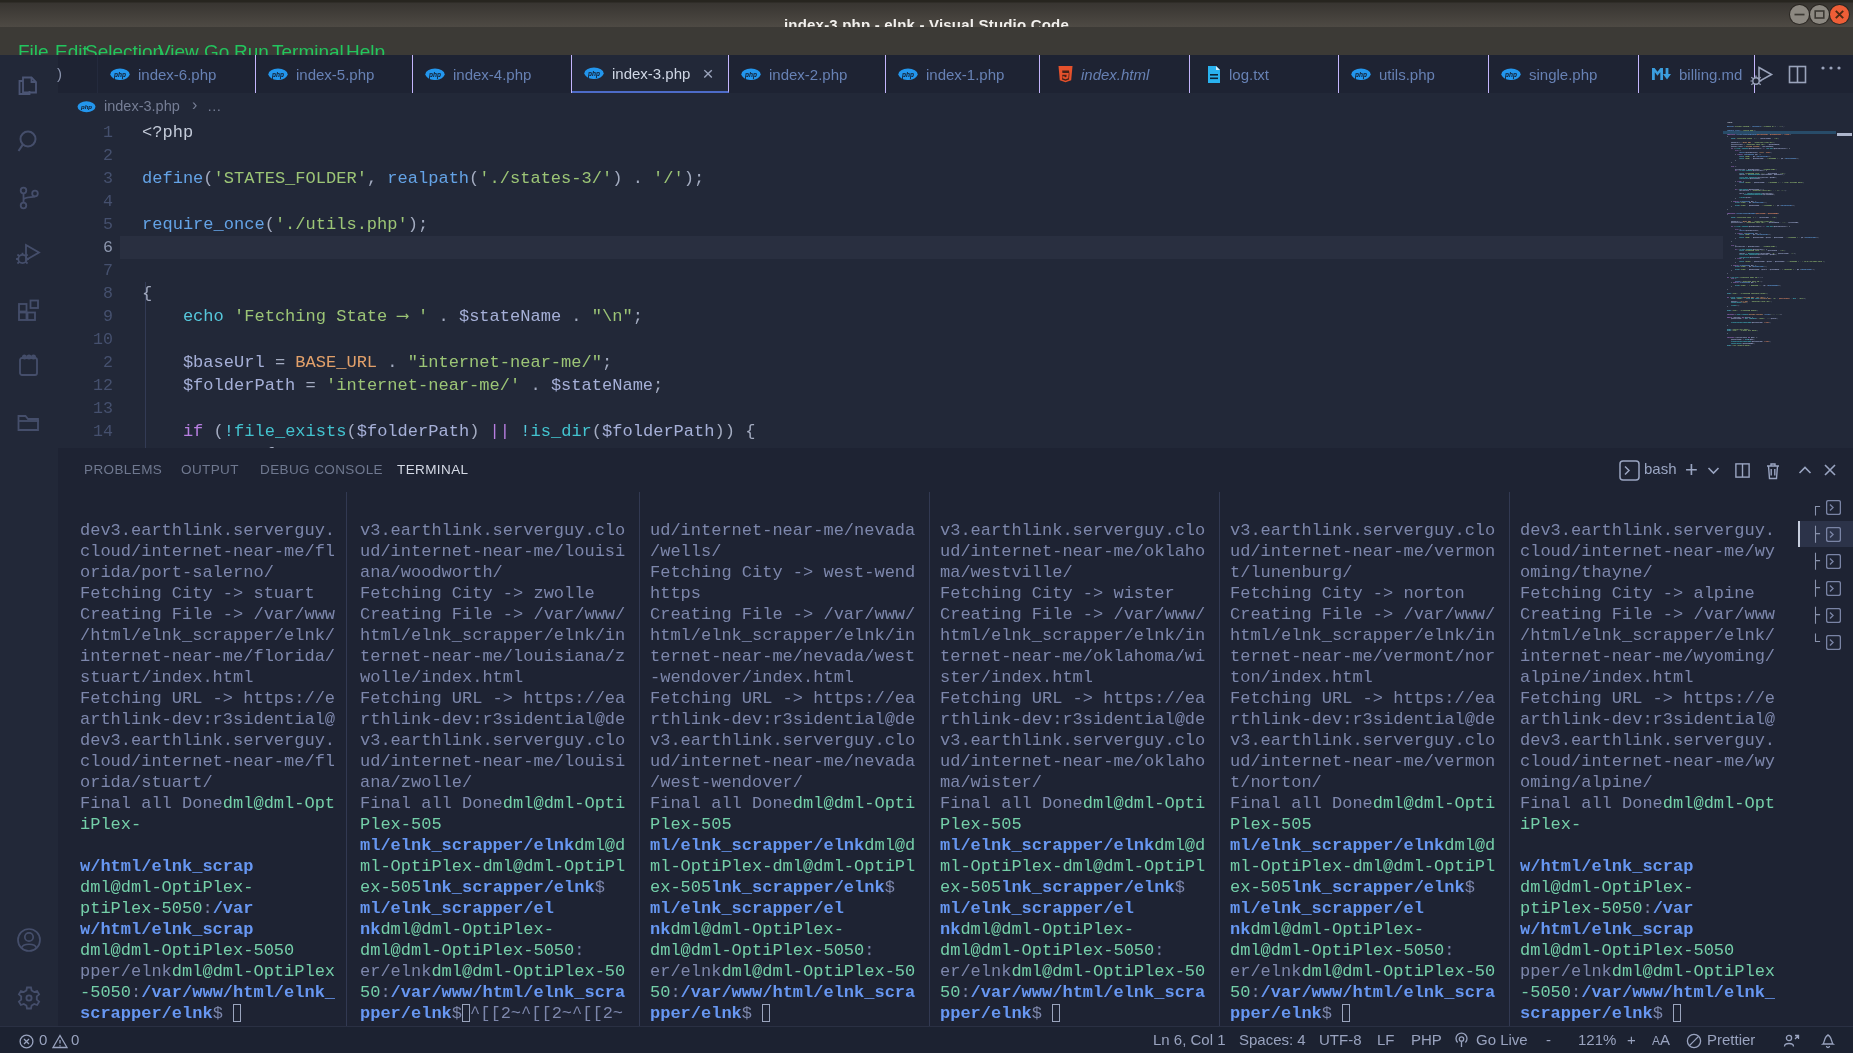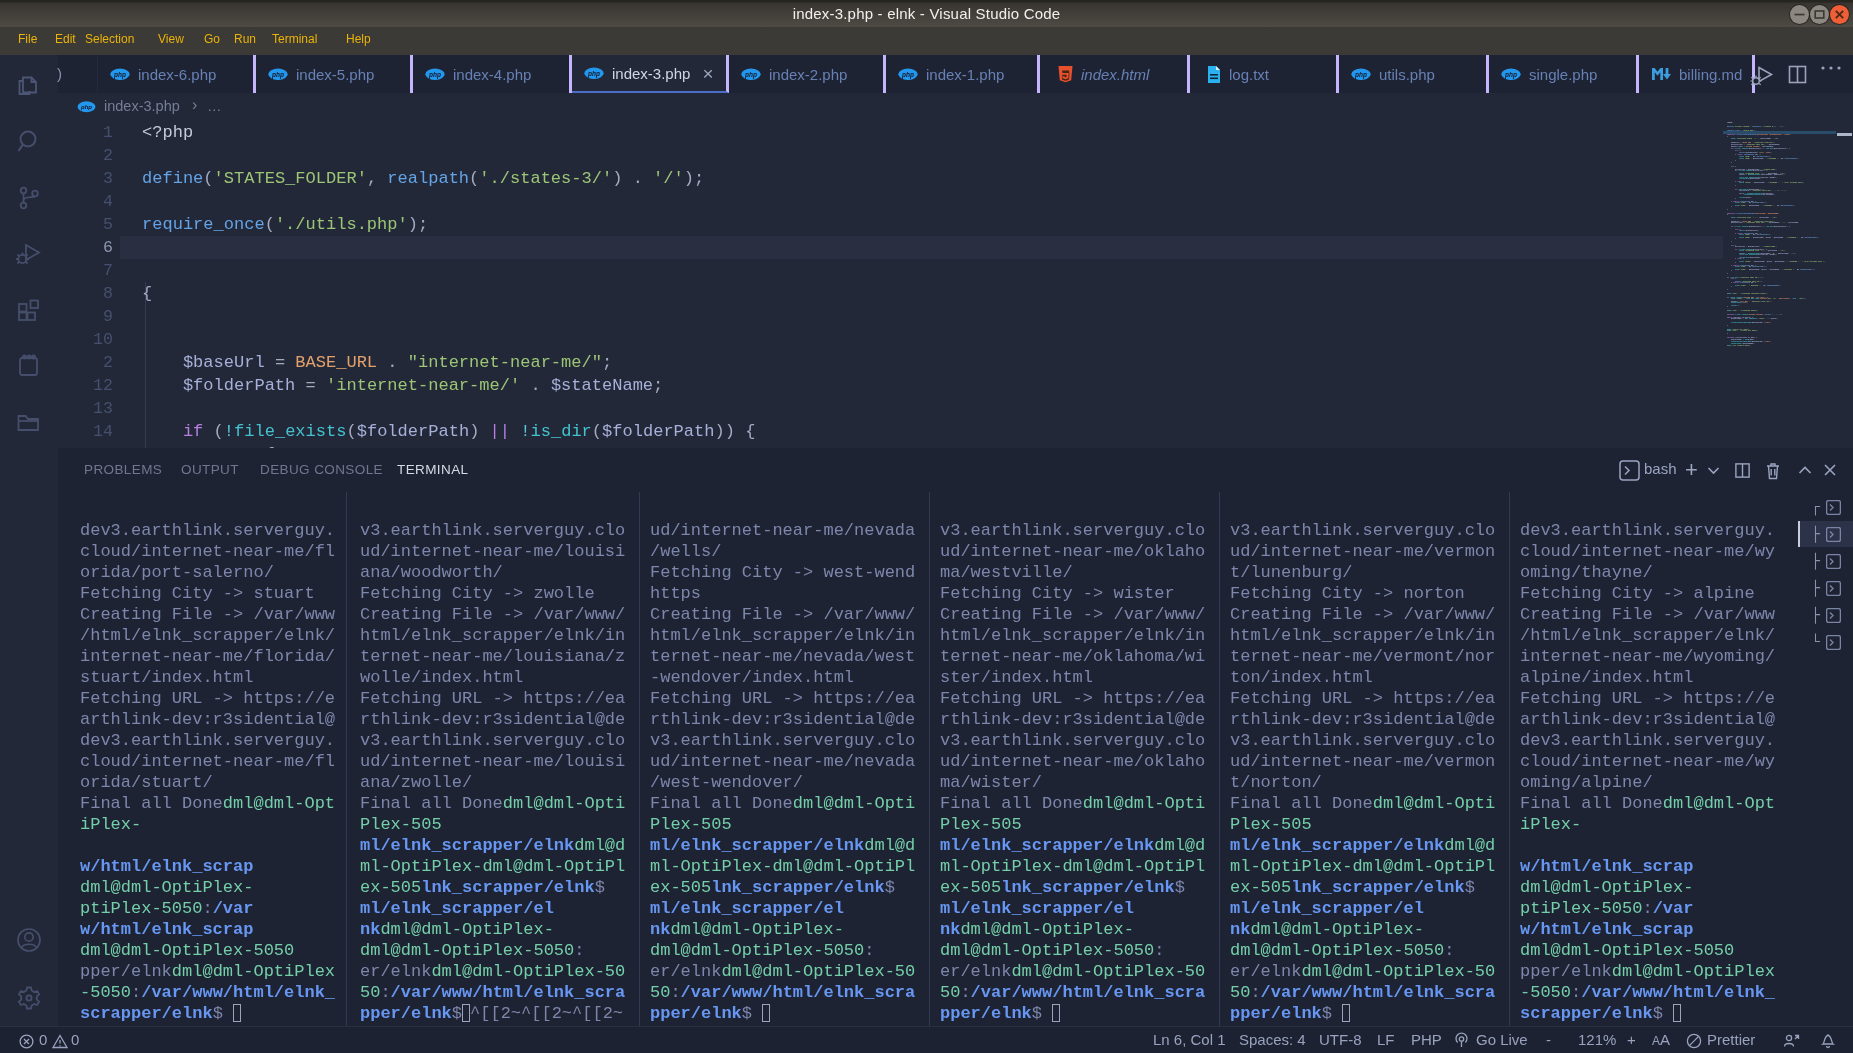--- a/index.html
+++ b/index.html
@@ -1,34 +1,34 @@
 <!DOCTYPE html>
 <html><head><meta charset="utf-8"><style>
 * { margin:0; padding:0; box-sizing:border-box; }
 html,body { width:1853px; height:1053px; overflow:hidden; background:#222838; font-family:"Liberation Sans",sans-serif; }
 #app { position:absolute; inset:0; width:1853px; height:1053px; }
 .abs { position:absolute; }
 
 
 #titlebar { left:0; top:0; width:1853px; height:27px; background:linear-gradient(#27251f,#27251f 2px,#383531 3px,#4e4a44); }
-#title { width:100%; top:5px; text-align:center; font-size:15px; font-weight:normal; color:#f2f0ed; letter-spacing:0.2px; }
+#title { width:100%; top:16px; text-align:center; font-size:15px; font-weight:bold; color:#f2f0ed; letter-spacing:0.2px; }
 .wbtn { top:4.5px; width:19px; height:19px; border-radius:50%; }
 .wbtn svg { position:absolute; left:0; top:0; }
 
 
 #menubar { left:0; top:27px; width:1853px; height:28px; background:#3c3a36; }
-.mitem { position:absolute; top:5px; font-size:12px; color:#eab308; }
+.mitem { position:absolute; top:14px; font-size:19px; color:#22c55e; }
 
 
 #actbar { left:0; top:55px; width:58px; height:971px; background:#222838; }
 .aicon { position:absolute; left:14px; width:30px; height:30px; }
 
 
 #tabbar { left:58px; top:55px; width:1795px; height:38px; background:#1e2333; }
-.tab { position:absolute; top:0; height:38px; background:#1e2333; border-right:3px solid #c4b5fd; display:flex; align-items:center; padding-left:12px; }
+.tab { position:absolute; top:0; height:38px; background:#1e2333; border-right:1px solid #c4b5fd; display:flex; align-items:center; padding-left:12px; }
 .tab.act { background:#222838; border-bottom:2px solid #4d6bc8; }
 .ticon { flex:none; margin-right:8px; }
 .tlab { font-size:15px; color:#6781b4; white-space:nowrap; }
 .tab.act .tlab { color:#cfd6e4; }
 .tlab.it { font-style:italic; }
 .tclose { margin-left:12px; font-size:19px; color:#9aa3bb; line-height:1; }
 #tabrest { left:57px; top:65px; font-size:15px; color:#8a93ad; }
 .tact { position:absolute; top:8px; color:#9aa3bb; }
 
 
@@ -319,20 +319,21 @@
       </div>
 <div class="crow">
         <span class="num">7</span>
       </div>
 <div class="crow">
         <span class="num">8</span>
         <span class="ctext"><span class="p">{</span></span>
       </div>
 <div class="crow">
         <span class="num">9</span>
+        <span class="ctext">    <span class="cy">echo </span><span class="s">'Fetching State ⟶ '</span><span class="p"> . </span><span class="v">$stateName</span><span class="p"> . </span><span class="s">"\n"</span><span class="p">;</span></span>
       </div>
 <div class="crow">
         <span class="num">10</span>
         <span class="ctext"></span>
       </div>
 <div class="crow">
         <span class="num">2</span>
         <span class="ctext">    <span class="v">$baseUrl</span><span class="p"> = </span><span class="ct">BASE_URL</span><span class="p"> . </span><span class="s">"internet-near-me/"</span><span class="p">;</span></span>
       </div>
 <div class="crow">

